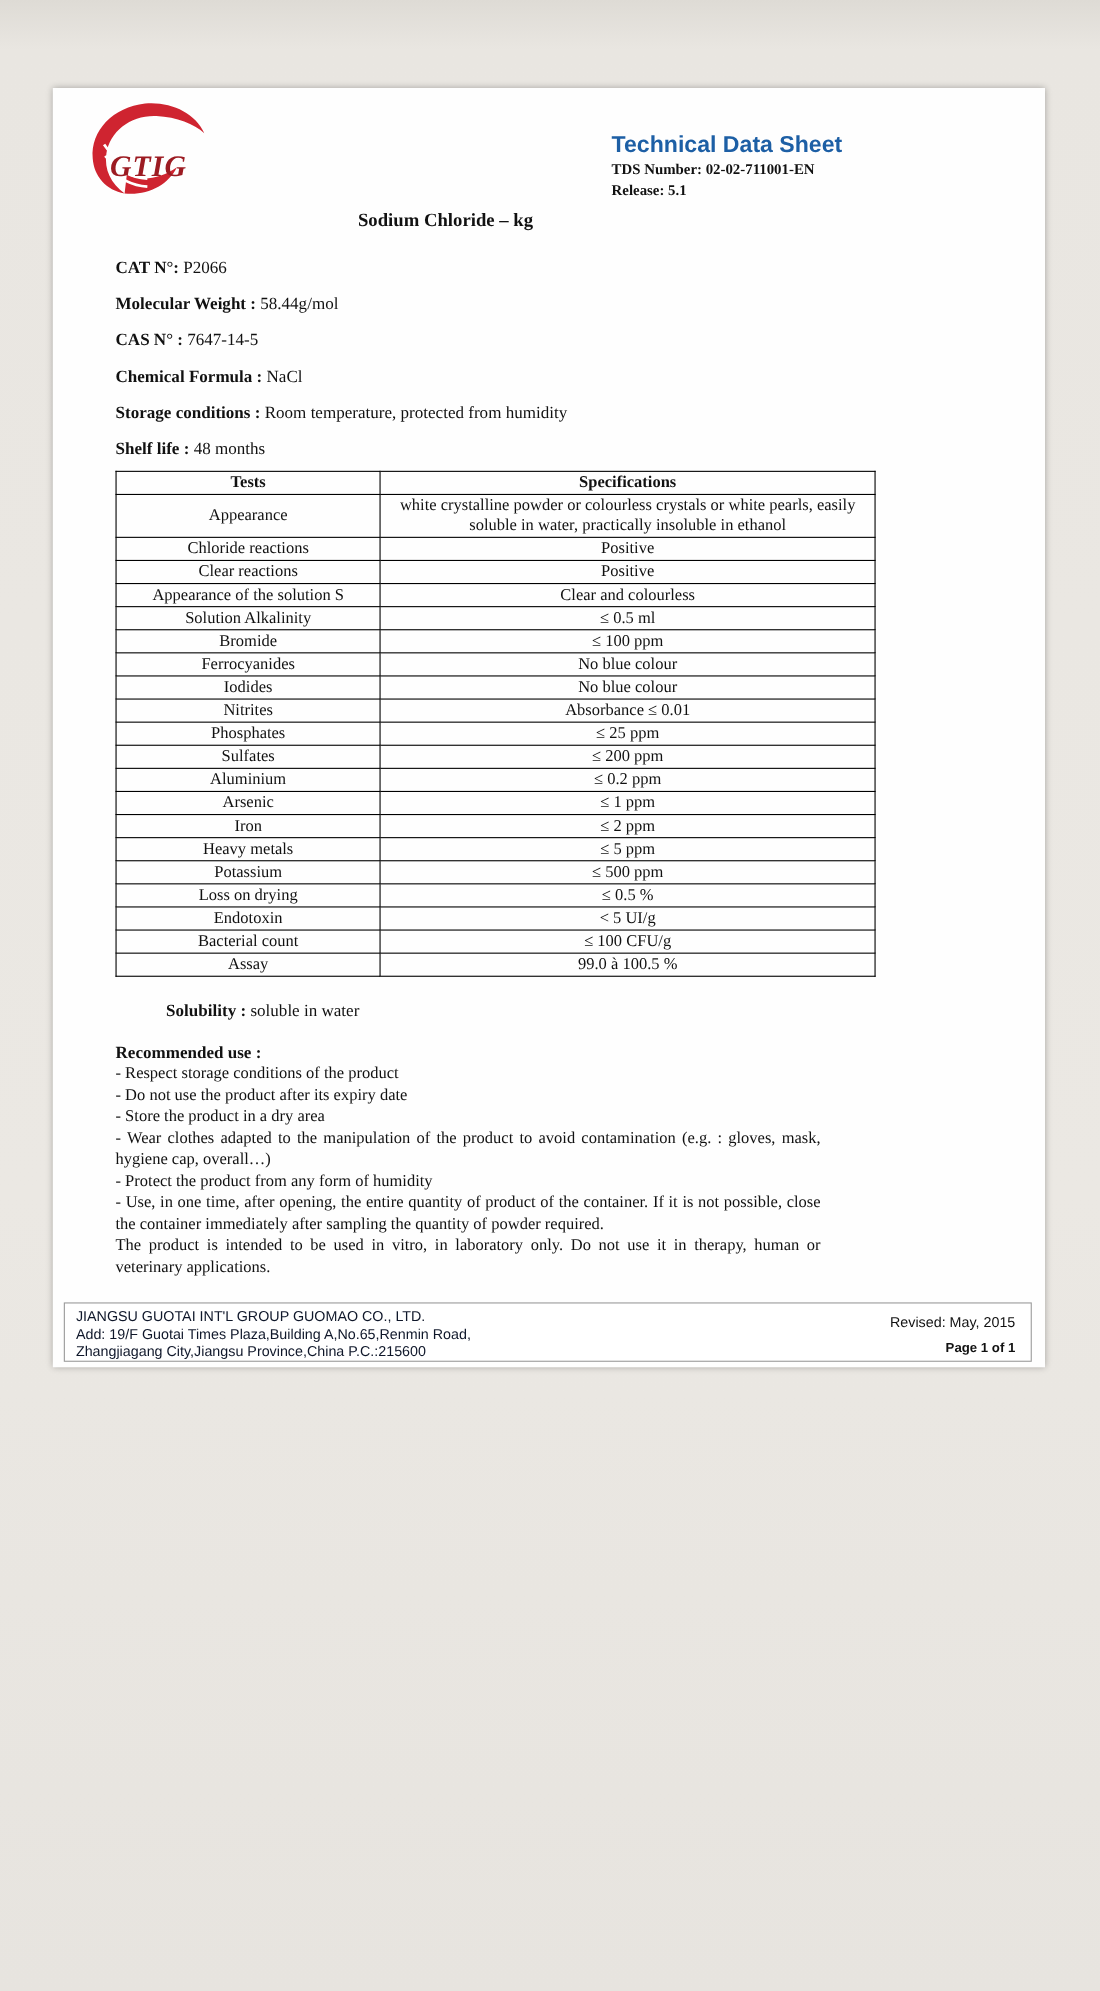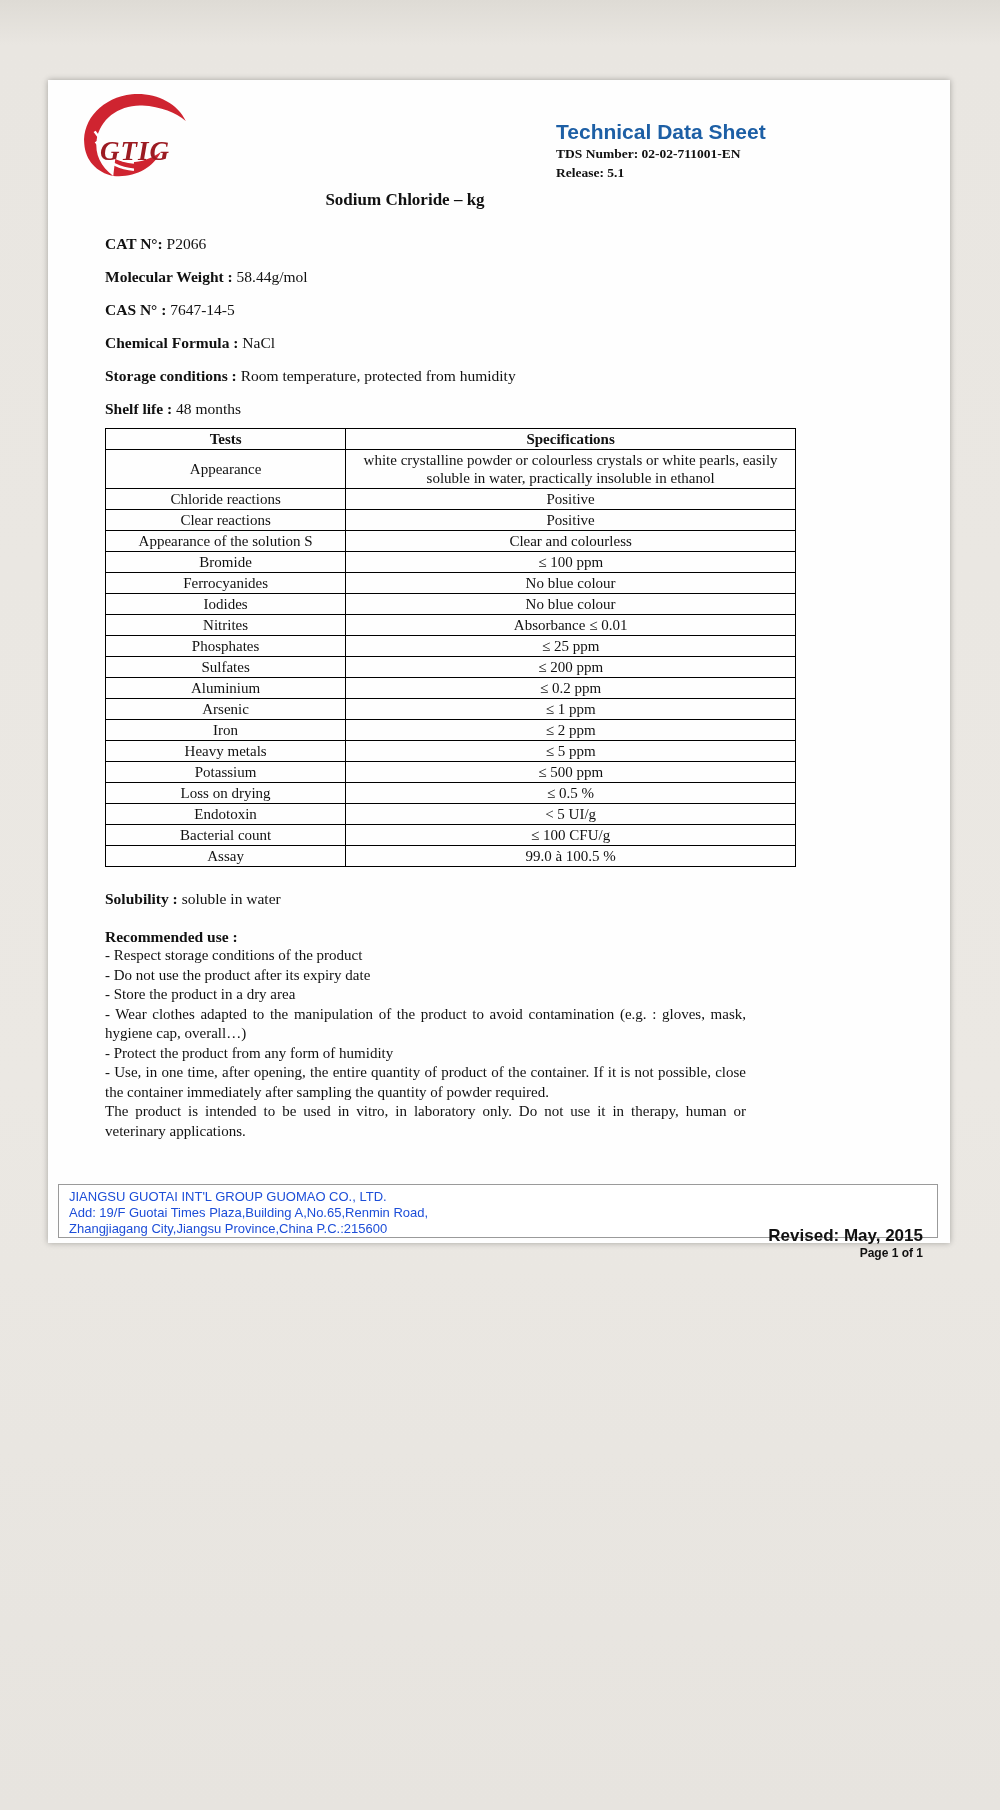--- a/index.html
+++ b/index.html
@@ -39,35 +39,35 @@
   
   table.spec { width:691px; border-collapse:collapse; font-size:15px; }
   table.spec th, table.spec td {
     border:1px solid #000; text-align:center; vertical-align:middle;
     padding:1px 4px; line-height:18px; font-weight:normal;
   }
   table.spec th { font-weight:bold; }
   .col-tests { width:235px; }
   .col-specs { width:440px; }
   
-  .solubility { margin-top:22px; font-size:15.5px; line-height:19px; }
+  .solubility { margin-top:22px; font-size:15.5px; line-height:19px;margin-left:46px; }
   .rec-title { margin-top:19px; font-size:15.5px; font-weight:bold; line-height:19px; }
   .rec-text { width:641px; text-align:justify; font-size:15px; line-height:19.5px; }
   
   .footer {
     position:absolute; left:10px; right:12px; bottom:5px; height:54px;
     border:1px solid #9a9a9a; background:#fff;
     display:flex; justify-content:space-between;
     padding:4px 14px 5px 10px;
     font-family:"Liberation Sans",sans-serif;
   }
-  .footer-left { font-size:13px; line-height:16px; color:#1d4ed8; }
+  .footer-left { font-size:13px; line-height:16px; color:#0f172a; }
   .footer-left .company { font-size:13px; }
   .footer-right { text-align:right; display:flex; flex-direction:column; justify-content:space-between; padding-top:5px; }
-  .revised { font-size:17px; font-weight:bold;margin-top:32px; }
+  .revised { font-size:13px; font-weight:normal; }
   .pageno { font-size:12px; font-weight:bold; }
 </style>
 </head>
 <body>
 
 <div class="page">
 
   <div class="logo">
     <svg width="118" height="88" viewBox="0 0 110 85">
       <path d="M104 30 C 96 12 74 2 52 4 C 24 7 4 28 6 52 C 7 68 18 80 34 83 C 22 74 16 62 18 48 C 21 28 40 14 62 15 C 80 16 95 22 104 30 Z" fill="#cf2430"></path>
@@ -137,20 +137,24 @@
           </tr>
         <tr>
             <td>Clear reactions</td>
             <td>Positive</td>
           </tr>
         <tr>
             <td>Appearance of the solution S</td>
             <td>Clear and colourless</td>
           </tr>
         <tr>
+            <td>Solution Alkalinity</td>
+            <td>≤ 0.5 ml</td>
+          </tr>
+        <tr>
             <td>Bromide</td>
             <td>≤ 100 ppm</td>
           </tr>
         <tr>
             <td>Ferrocyanides</td>
             <td>No blue colour</td>
           </tr>
         <tr>
             <td>Iodides</td>
             <td>No blue colour</td>

